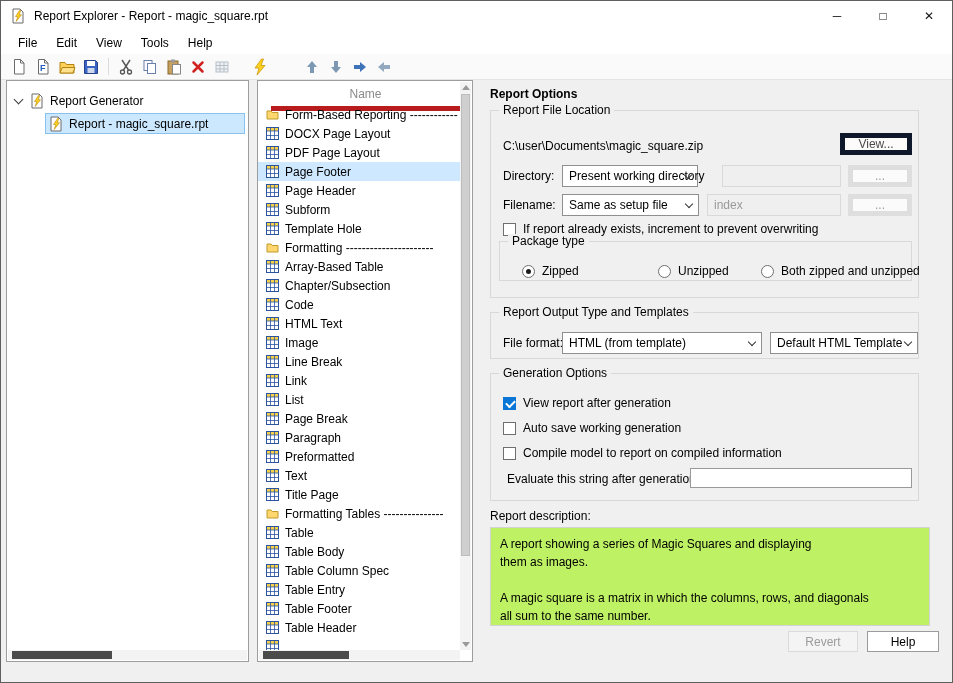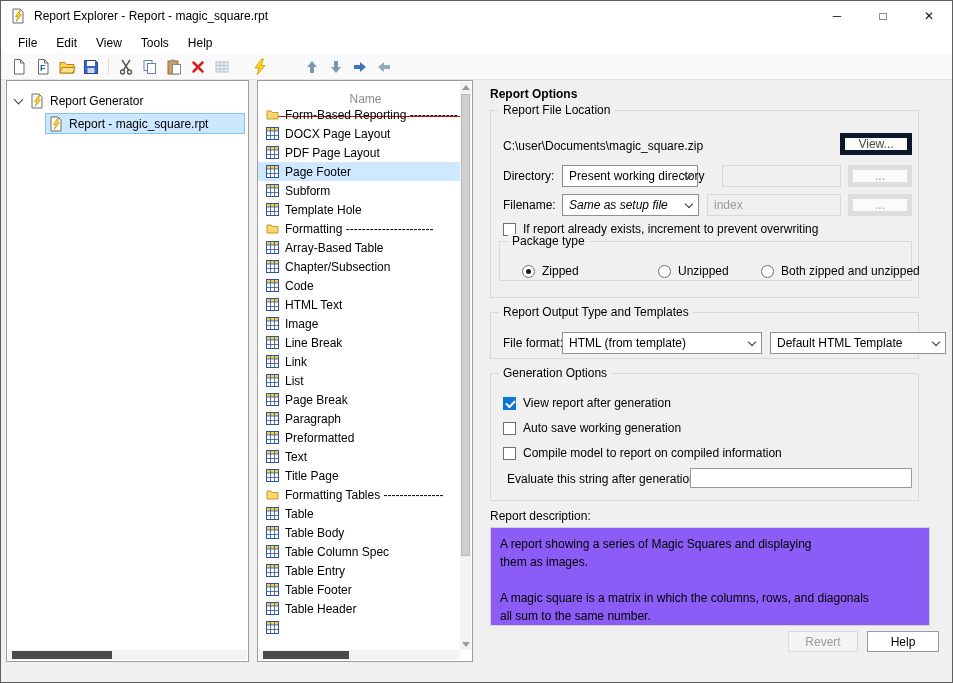--- a/index.html
+++ b/index.html
@@ -38,21 +38,21 @@
   
   .hscroll { position:absolute; left:1px; right:1px; bottom:1px; height:10px; background:#f3f3f3; }
   .hthumb { position:absolute; top:1px; height:8px; background:#4b4b4b; }
   .vscroll { position:absolute; top:1px; right:1px; width:11px; bottom:11px; background:#f3f3f3; }
   .vthumb { position:absolute; left:1px; width:9px; top:12px; height:462px; background:#cfcfcf; border:1px solid #bdbdbd; }
   .varr { position:absolute; left:2px; width:0; height:0; border-left:4px solid transparent; border-right:4px solid transparent; }
   .varr.up { top:3px; border-bottom:5px solid #9a9a9a; }
   .varr.dn { bottom:3px; border-top:5px solid #9a9a9a; }
 
   
-  .list-header { position:absolute; left:13px; top:0; right:12px; height:36px; display:flex; align-items:center; justify-content:center; color:#8b8b8b; background:#fff; border-bottom:1px solid #b91c1c; }
+  .list-header { position:absolute; left:13px; top:0; right:12px; height:30px; display:flex; align-items:center; justify-content:center; color:#8b8b8b; background:#fff; border-bottom:5px solid #b91c1c; }
   .list-rows { position:absolute; left:0; top:24px; right:12px; bottom:11px; overflow:hidden; }
   .lrow { height:19px; display:flex; align-items:center; padding-left:8px; white-space:nowrap; }
   .lrow.selected { background:#cde8ff; }
   .licon { width:13px; height:13px; margin-right:6px; flex:none; display:flex; }
   .lrow .licon-folder { display:none; }
   .lrow.type-folder .licon-folder { display:flex; }
 
   
   .opt-title { position:absolute; left:9px; top:7px; font-weight:bold; }
   .group { position:absolute; border:1px solid #d8d8d8; }
@@ -74,21 +74,21 @@
   .pkg div.radio-opt:nth-of-type(1) { left:22px; top:22px; }
   .pkg div.radio-opt:nth-of-type(2) { left:158px; top:22px; }
   .pkg div.radio-opt:nth-of-type(3) { left:261px; top:22px; }
 
   .gen div.cb-opt:nth-of-type(1) { left:12px; top:22px; }
   .gen div.cb-opt:nth-of-type(2) { left:12px; top:47px; }
   .gen div.cb-opt:nth-of-type(3) { left:12px; top:72px; }
   .eval-input { position:absolute; left:199px; top:94px; width:222px; height:20px; border:1px solid #9a9a9a; background:#fff; font-family:"Liberation Sans",sans-serif; font-size:12px; padding:0 4px; }
 
   .desc-label { position:absolute; left:9px; top:429px; }
-  .desc-box { position:absolute; left:9px; top:447px; width:440px; height:99px; background:#8b5cf6; border:1px solid #d2d2d2; padding:7px 9px; white-space:pre-wrap; line-height:1.5; overflow:hidden; }
+  .desc-box { position:absolute; left:9px; top:447px; width:440px; height:99px; background:#bef264; border:1px solid #d2d2d2; padding:7px 9px; white-space:pre-wrap; line-height:1.5; overflow:hidden; }
   .revert-btn { left:307px; top:551px; width:70px; height:21px; background:#f4f4f4; border:1px solid #dadada; color:#9b9b9b; }
   .help-btn { left:386px; top:551px; width:72px; height:21px; background:#fff; border:1px solid #9b9b9b; color:#000; }
 </style>
 </head>
 <body>
 
 <div class="window">
 
   <div class="titlebar">
     <span class="app-icon">
@@ -277,20 +277,31 @@
         </div>
         <div class="lrow type-table">
           <span class="licon licon-table">
             <svg width="13" height="13">
               <rect x="0.5" y="0.5" width="12" height="12" fill="#fff" stroke="#2a53a0"></rect>
               <rect x="1" y="1" width="11" height="3" fill="#f7d14b"></rect>
               <path d="M0.5 4 H12.5 M0.5 8.5 H12.5 M4.5 0.5 V12.5 M8.5 0.5 V12.5" stroke="#2a53a0" stroke-width="0.8" fill="none"></path>
             </svg>
           </span>
 
+          <span class="ltext">Page Header</span>
+        </div>
+        <div class="lrow type-table">
+          <span class="licon licon-table">
+            <svg width="13" height="13">
+              <rect x="0.5" y="0.5" width="12" height="12" fill="#fff" stroke="#2a53a0"></rect>
+              <rect x="1" y="1" width="11" height="3" fill="#f7d14b"></rect>
+              <path d="M0.5 4 H12.5 M0.5 8.5 H12.5 M4.5 0.5 V12.5 M8.5 0.5 V12.5" stroke="#2a53a0" stroke-width="0.8" fill="none"></path>
+            </svg>
+          </span>
+
           <span class="ltext">Subform</span>
         </div>
         <div class="lrow type-table">
           <span class="licon licon-table">
             <svg width="13" height="13">
               <rect x="0.5" y="0.5" width="12" height="12" fill="#fff" stroke="#2a53a0"></rect>
               <rect x="1" y="1" width="11" height="3" fill="#f7d14b"></rect>
               <path d="M0.5 4 H12.5 M0.5 8.5 H12.5 M4.5 0.5 V12.5 M8.5 0.5 V12.5" stroke="#2a53a0" stroke-width="0.8" fill="none"></path>
             </svg>
           </span>
@@ -556,21 +567,21 @@
 
       <span class="lbl" style="left:12px;top:58px;">Directory:</span>
       <div class="combo" style="left:71px;top:54px;width:136px;">
         <span>Present working directory</span>
         <span class="carr"></span>
       </div>
       <div class="dis-field" style="left:231px;top:54px;width:119px;"></div>
       <div class="btn dim" style="left:357px;top:54px;width:64px;height:22px;">...</div>
 
       <span class="lbl" style="left:12px;top:87px;">Filename:</span>
-      <div class="combo" style="left:71px;top:83px;width:137px;font-style:italic;">
+      <div class="combo" style="left:71px;top:83px;width:137px;">
         <span>Same as setup file</span>
         <span class="carr"></span>
       </div>
       <div class="dis-field" style="left:216px;top:83px;width:134px;">index</div>
       <div class="btn dim" style="left:357px;top:83px;width:64px;height:22px;">...</div>
 
       <div class="inc-cb cb-opt">
         <span class="cb"></span>
         <span>If report already exists, increment to prevent overwriting</span>
       </div>
@@ -593,21 +604,21 @@
         </div>
     </div>
 
     <div class="group" style="left:9px;top:232px;width:429px;height:47px;padding-left:26px;">
       <span class="legend">Report Output Type and Templates</span>
       <span class="lbl" style="left:12px;top:23px;">File format:</span>
       <div class="combo" style="left:71px;top:19px;width:200px;">
         <span>HTML (from template)</span>
         <span class="carr"></span>
       </div>
-      <div class="combo" style="left:279px;top:19px;width:176px;">
+      <div class="combo" style="left:279px;top:19px;width:148px;">
         <span>Default HTML Template</span>
         <span class="carr"></span>
       </div>
     </div>
 
     <div class="group gen" style="left:9px;top:293px;width:429px;height:128px;">
       <span class="legend">Generation Options</span>
 
       <span class="lbl" style="left:16px;top:98px;">Evaluate this string after generation:</span>
       <input class="eval-input" value="" style="">

